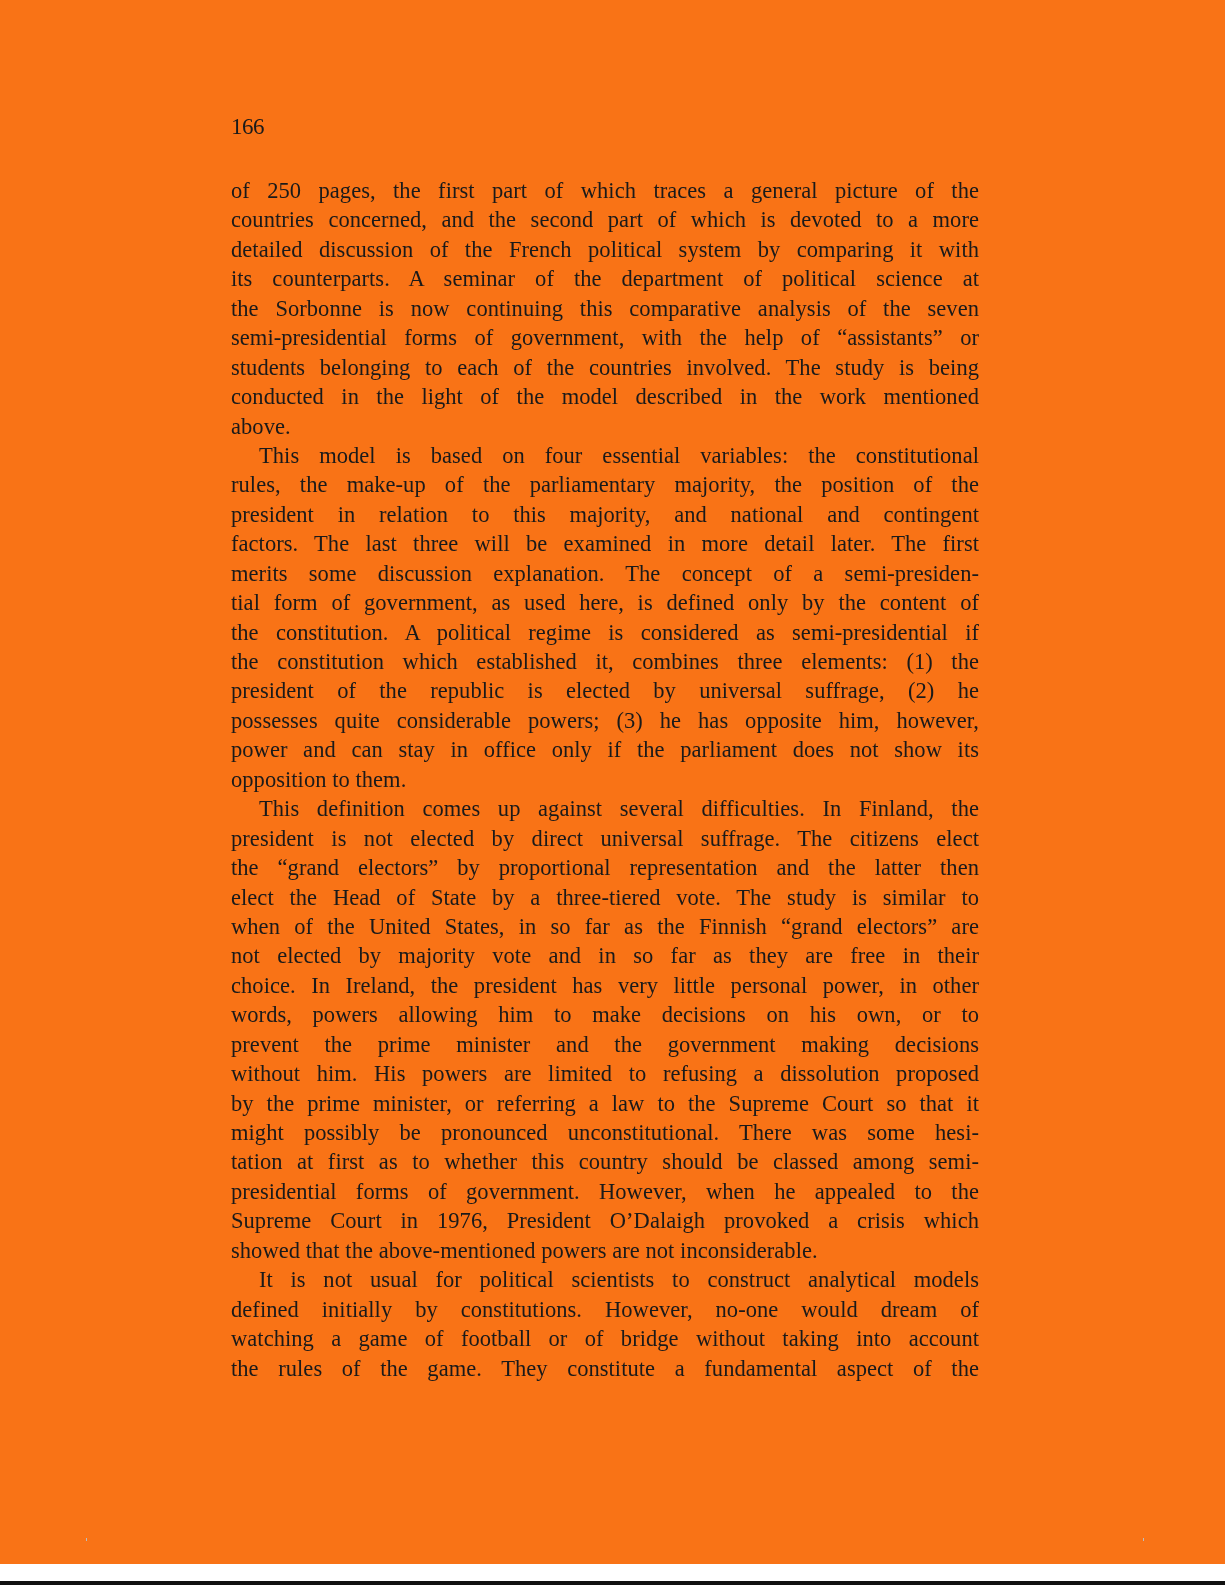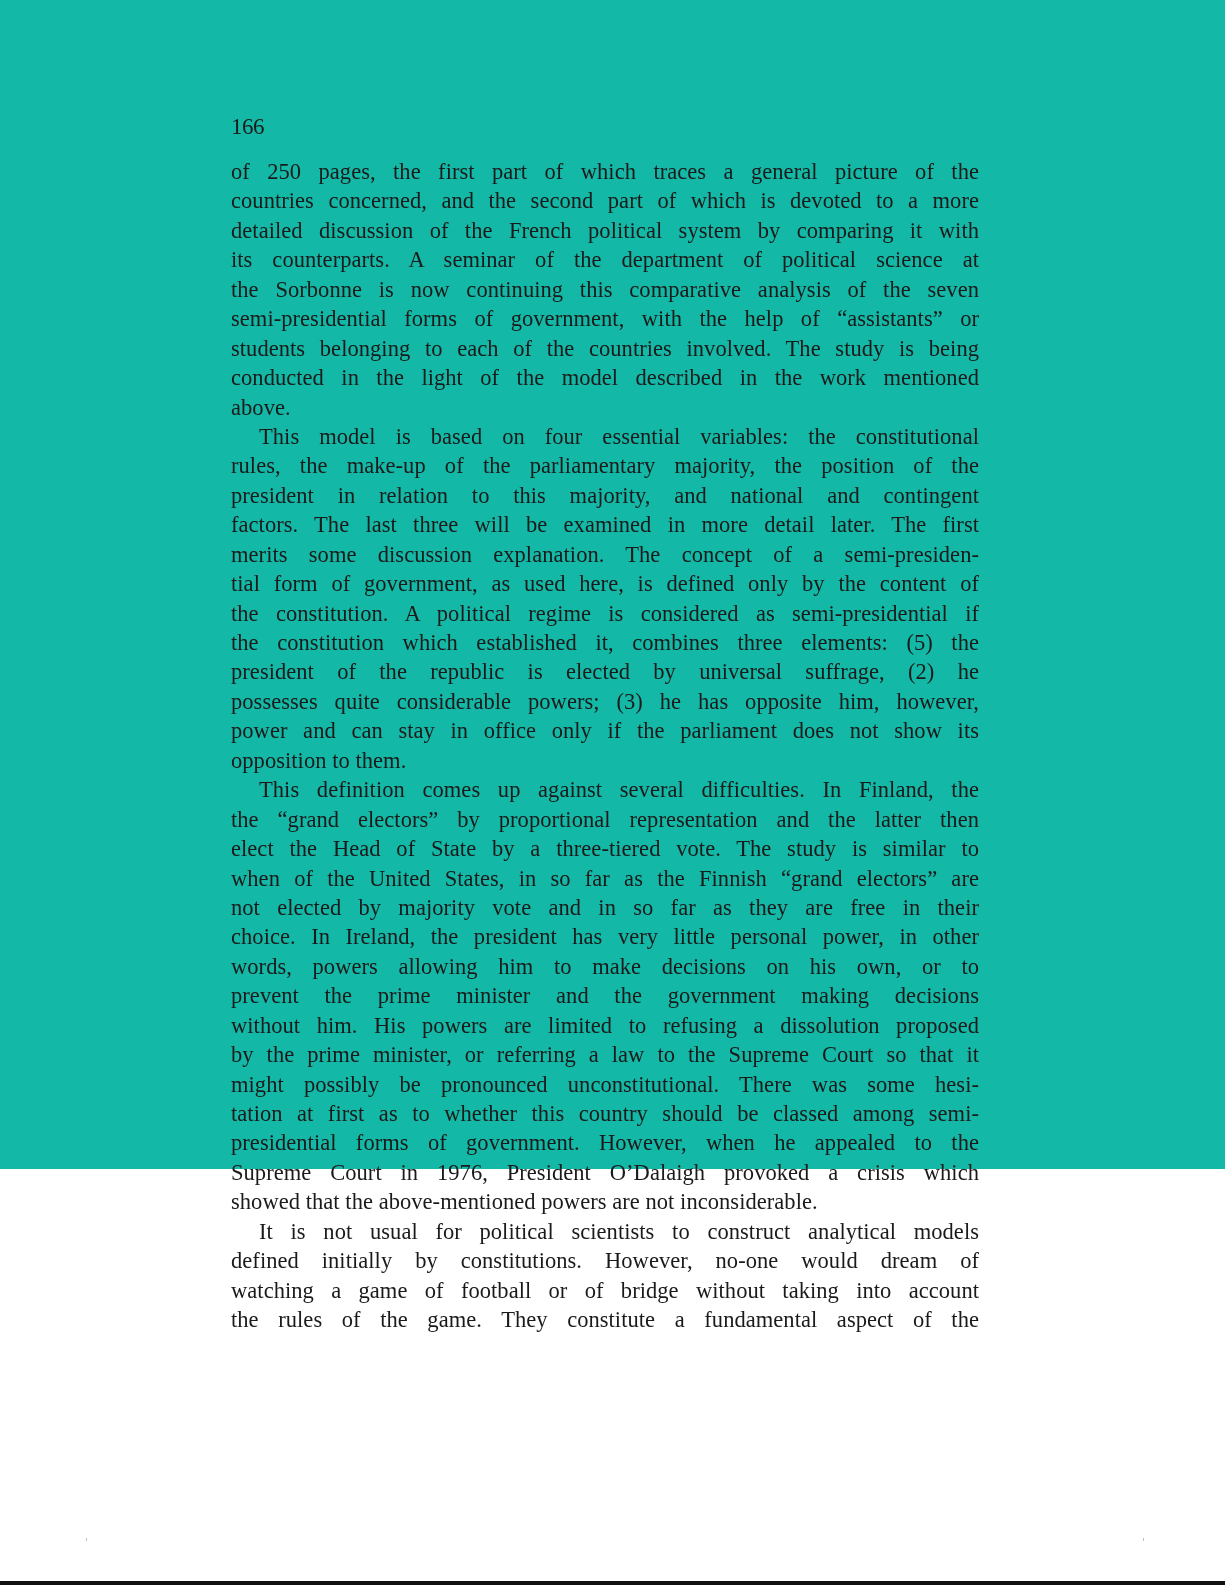--- a/index.html
+++ b/index.html
@@ -13,35 +13,35 @@
       position: relative;
       overflow: hidden;
       font-family: "Liberation Serif", "DejaVu Serif", serif;
       color: #1a1a1a;
     }
     .page {
       position: absolute;
       left: 0;
       top: 0;
       width: 1225px;
-      height: 1169px;
-      background: #14b8a6;
+      height: 1564px;
+      background: #f97316;
     }
     .page-number {
       position: absolute;
       left: 231px;
       top: 113px;
       font-size: 23px;
       line-height: 28px;
       letter-spacing: -0.5px;
     }
     .text-block {
       position: absolute;
       left: 231px;
-      top: 157px;
+      top: 176px;
       width: 748px;
     }
     .line {
       display: block;
       height: 29.45px;
       line-height: 29.45px;
       font-size: 22.5px;
       white-space: nowrap;
       text-align: justify;
       text-align-last: justify;
@@ -87,28 +87,29 @@
         <span class="line last">above.</span>
       </div>
       <div>
         <span class="line indent">This model is based on four essential variables: the constitutional</span>
         <span class="line">rules, the make-up of the parliamentary majority, the position of the</span>
         <span class="line">president in relation to this majority, and national and contingent</span>
         <span class="line">factors. The last three will be examined in more detail later. The first</span>
         <span class="line">merits some discussion explanation. The concept of a semi-presiden-</span>
         <span class="line">tial form of government, as used here, is defined only by the content of</span>
         <span class="line">the constitution. A political regime is considered as semi-presidential if</span>
-        <span class="line">the constitution which established it, combines three elements: (5) the</span>
+        <span class="line">the constitution which established it, combines three elements: (1) the</span>
         <span class="line">president of the republic is elected by universal suffrage, (2) he</span>
         <span class="line">possesses quite considerable powers; (3) he has opposite him, however,</span>
         <span class="line">power and can stay in office only if the parliament does not show its</span>
         <span class="line last">opposition to them.</span>
       </div>
       <div>
         <span class="line indent">This definition comes up against several difficulties. In Finland, the</span>
+        <span class="line">president is not elected by direct universal suffrage. The citizens elect</span>
         <span class="line">the “grand electors” by proportional representation and the latter then</span>
         <span class="line">elect the Head of State by a three-tiered vote. The study is similar to</span>
         <span class="line">when of the United States, in so far as the Finnish “grand electors” are</span>
         <span class="line">not elected by majority vote and in so far as they are free in their</span>
         <span class="line">choice. In Ireland, the president has very little personal power, in other</span>
         <span class="line">words, powers allowing him to make decisions on his own, or to</span>
         <span class="line">prevent the prime minister and the government making decisions</span>
         <span class="line">without him. His powers are limited to refusing a dissolution proposed</span>
         <span class="line">by the prime minister, or referring a law to the Supreme Court so that it</span>
         <span class="line">might possibly be pronounced unconstitutional. There was some hesi-</span>

